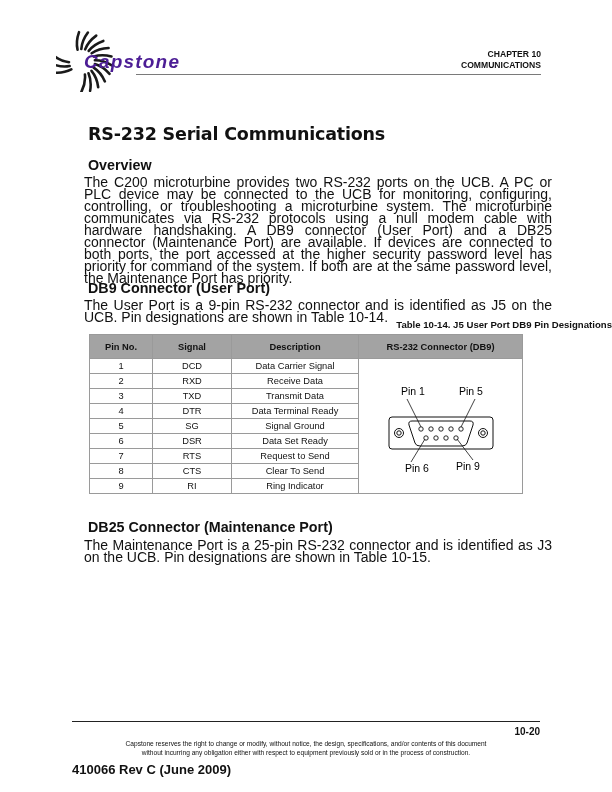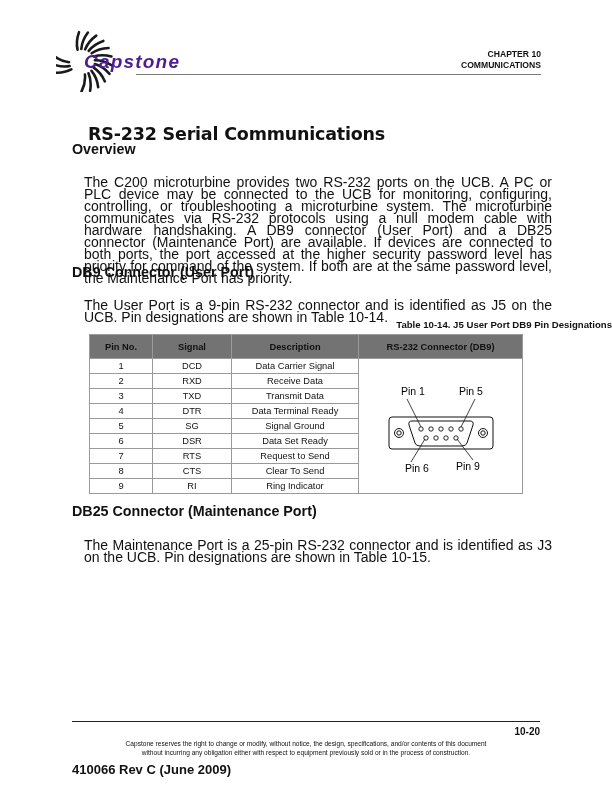--- a/index.html
+++ b/index.html
@@ -9,35 +9,35 @@
 
     
     #logo { left: 56px; top: 28px; width: 160px; height: 64px; }
     #logo-text { left: 84px; top: 51px; font-size: 19px; font-weight: bold; font-style: italic;
                  letter-spacing: 1.2px; color: #4c1d95; }
     #header-rule { left: 136px; top: 74px; width: 405px; height: 0; border-top: 1.2px solid #7a7a7a; }
     #chapter { right: 71px; top: 49px; text-align: right; font-size: 8.6px; font-weight: bold; line-height: 11px; }
 
     h1 { position: absolute; left: 72px; top: 108px; margin: 16px; font-size: 17.5px;
          font-family: "DejaVu Sans", sans-serif; font-weight: bold; letter-spacing: -0.2px; }
-    h2 { position: absolute; margin: 0; font-size: 14.3px; font-weight: bold; }
+    h2 { position: absolute; margin: 16px; font-size: 14.3px; font-weight: bold; }
     .para { position: absolute; left: 72px; width: 468px; font-size: 14px; line-height: 12px;
             text-align: justify; margin: 12px; }
 
     #h-overview { left: 72px; top: 141px; }
     #p-overview { top: 164px; }
     #h-db9 { left: 72px; top: 264px; }
     #p-db9 { top: 287px; }
     #table-caption { left: 0; width: 612px; top: 319px; text-align: right; font-size: 9.6px; font-weight: bold; }
 
     
     #pin-table { position: absolute; left: 89px; top: 334px; border-collapse: collapse;
                  font-size: 9.3px; }
     #pin-table th, #pin-table td { border: 1px solid #9a9a9a; padding: 0; text-align: center; }
-    #pin-table th { background: #737373; font-weight: bold; height: 23px; }
+    #pin-table th { background: #a3a3a3; font-weight: bold; height: 23px; }
     #pin-table td { height: 14px; line-height: 14px; }
     .c-pin { width: 62px; } .c-sig { width: 78px; } .c-desc { width: 126px; } .c-conn { width: 163px; }
     #connector-cell { vertical-align: middle; position: relative; }
     #db9-svg { display: block; margin: 0 auto; }
 
     #h-db25 { left: 72px; top: 503px; }
     #p-db25 { top: 527px; }
 
     
     #footer-rule { left: 72px; top: 721px; width: 468px; height: 0; border-top: 1px solid #222; }

